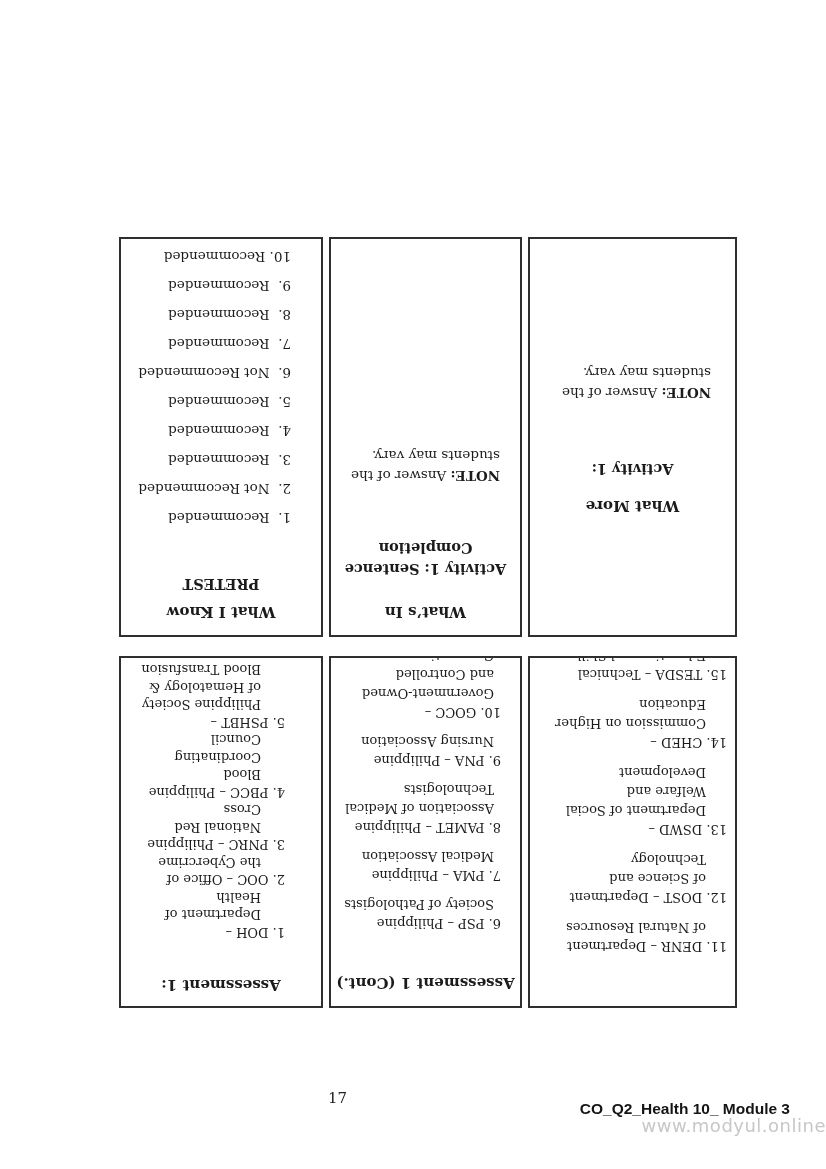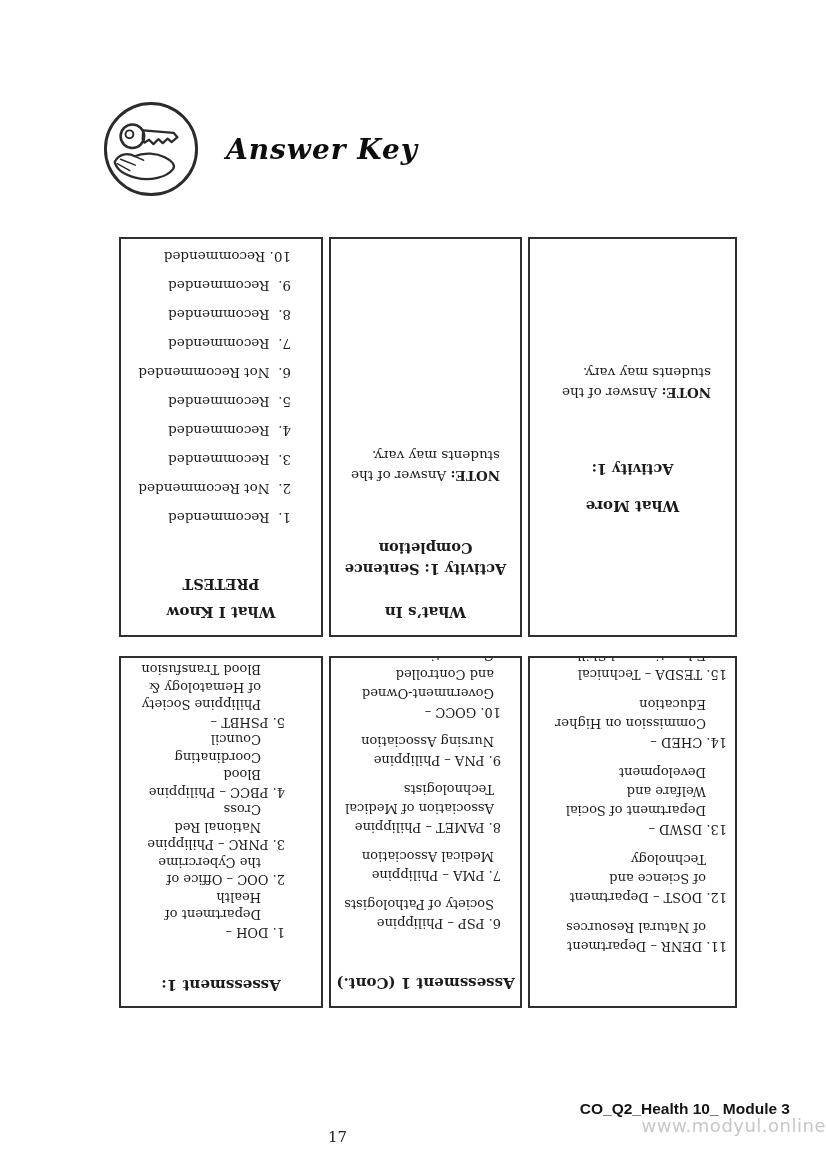--- a/index.html
+++ b/index.html
@@ -57,49 +57,35 @@
   #box-e .ln{line-height:19px;}
   #box-e .cont{padding-left:7px;}
   #box-e .item{margin-bottom:10px;}
   
   #box-f .rot{padding-top:50px;}
   #box-f .list{padding-left:8px;}
   #box-f .ln{line-height:19px;}
   #box-f .cont{padding-left:21px;}
   #box-f .item{margin-bottom:11px;}
   
-  .pagenum{position:absolute;left:0;top:1089px;width:675px;text-align:center;font-size:15px;color:#222;margin-top:39px;}
+  .pagenum{position:absolute;left:0;top:1089px;width:675px;text-align:center;font-size:15px;color:#222;}
   .watermark{
     position:absolute;left:0;top:1115px;width:826px;text-align:right;
     font-family:"DejaVu Sans", sans-serif;font-size:18px;letter-spacing:.5px;color:#c7c7c7;
   }
   .modref{
     position:absolute;right:36px;top:1100px;
     font-family:"Liberation Sans", sans-serif;font-weight:bold;font-size:15.5px;color:#141414;
   }
 </style>
 </head>
 <body>
 
 <div class="page">
 
-  <div class="hdr">
-    <svg class="keyicon" viewBox="0 0 100 100" aria-hidden="true">
-      <circle cx="50" cy="50" r="46.5" fill="#ffffff" stroke="#2b2b2b" stroke-width="3"></circle>
-
-      <circle cx="31" cy="37" r="12" fill="none" stroke="#2b2b2b" stroke-width="2.6"></circle>
-      <circle cx="28" cy="35" r="4" fill="none" stroke="#2b2b2b" stroke-width="2"></circle>
-
-      <path d="M42 31 L73 33.5 L77 38 L71 43 L67 39.5 L62 44 L57.5 40 L52.5 45 L48 40.5 L43.5 43.5 L41.5 40 Z" fill="none" stroke="#2b2b2b" stroke-width="2.3" stroke-linejoin="round"></path>
-
-      <path d="M13 63 C17 55 26 53.5 33.5 57.5 C43 53 56 54.5 64 58.5 C71 62 75.5 66 72.5 70.5 C66 79 49 83 35 79.5 C25 77 15 73 13 63 Z" fill="#ffffff" stroke="#2b2b2b" stroke-width="2.3" stroke-linejoin="round"></path>
-      <path d="M19 60.5 l15 6 M15.5 65 l13 7 M33.5 57.5 l9 4" stroke="#2b2b2b" stroke-width="1.5" fill="none" stroke-linecap="round"></path>
-    </svg>
-    <h1 class="title">Answer Key</h1>
-  </div>
 
   <section class="box" id="box-a" style="left:119px;top:237px;width:204px;height:400px;">
     <div class="rot">
       <div class="bx-header">What I Know</div>
       <div class="bx-subheader">PRETEST</div>
       <div class="list">
           <div class="item">
             <div class="ln first">1.  Recommended</div>
           </div>
           <div class="item">

